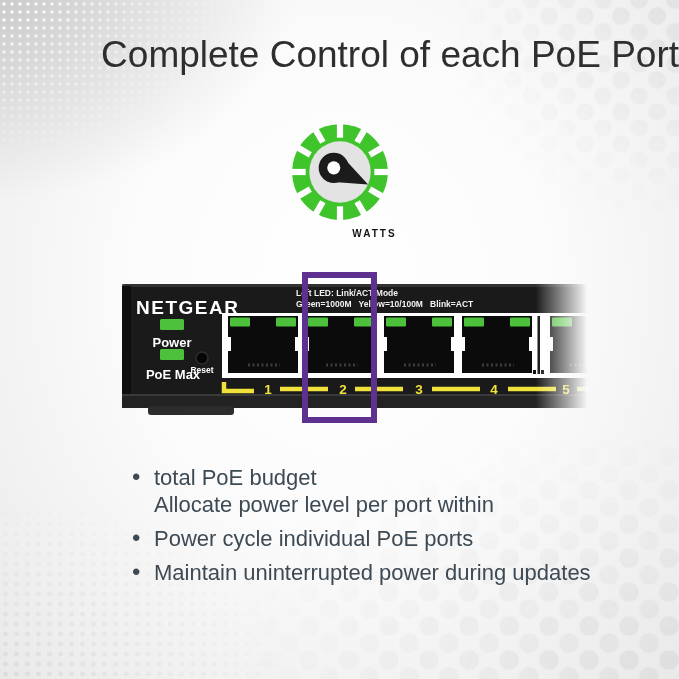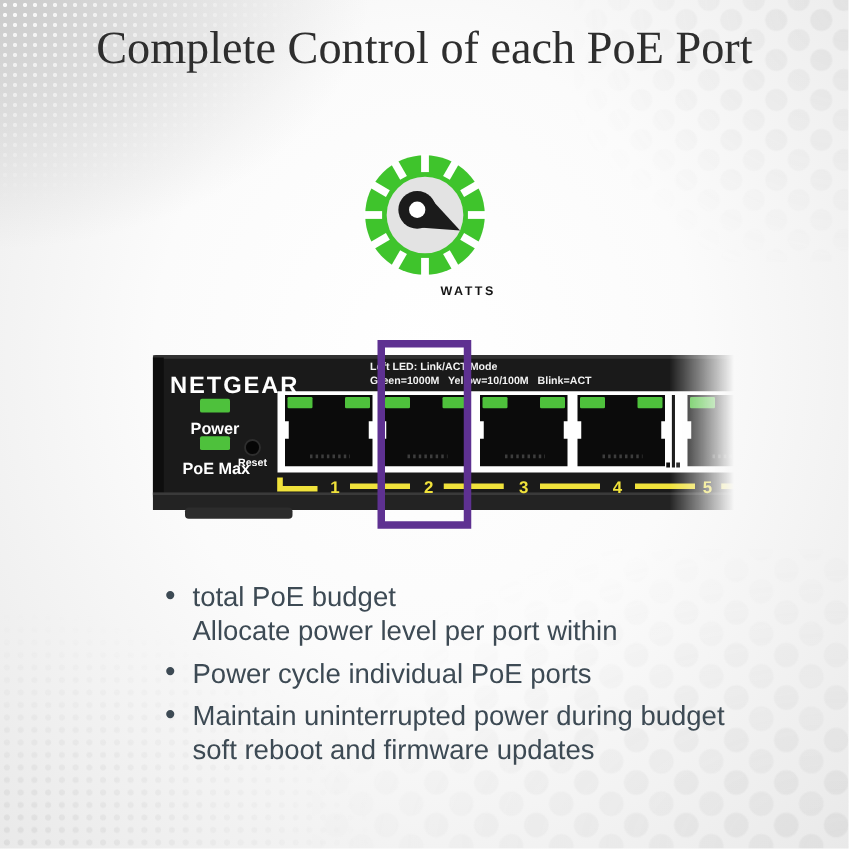--- a/index.html
+++ b/index.html
@@ -29,22 +29,22 @@
     background-size:40px 34px,40px 34px;background-position:0 0,20px 17px;
     -webkit-mask-image:radial-gradient(ellipse at 100% 100%, #000 0%, rgba(0,0,0,0) 78%);
     mask-image:radial-gradient(ellipse at 100% 100%, #000 0%, rgba(0,0,0,0) 78%);}
   .dots-bl{left:0;bottom:0;width:300px;height:190px;
     background-image:radial-gradient(circle, rgba(170,170,170,.20) 2px, rgba(0,0,0,0) 2.8px);
     background-size:11px 10px;
     -webkit-mask-image:radial-gradient(ellipse at 0% 100%, #000 0%, rgba(0,0,0,0) 72%);
     mask-image:radial-gradient(ellipse at 0% 100%, #000 0%, rgba(0,0,0,0) 72%);}
 
   .title{
-    position:absolute;left:0;top:17px;width:100%;text-align:center;
-    font-size:37px;font-weight:300;color:#2e2e2e;white-space:nowrap;letter-spacing:0px;font-family:Liberation Serif, serif;
+    position:absolute;left:0;top:34px;width:100%;text-align:right;
+    font-size:37px;font-weight:300;color:#2e2e2e;white-space:nowrap;letter-spacing:0px;
   }
   .gauge-wrap{position:absolute;left:288px;top:120px;width:104px;height:104px;}
   .gauge-label{
     position:absolute;left:0;top:228px;width:100%;text-align:center;
     font-size:10px;font-weight:bold;letter-spacing:2px;color:#141414;margin-left:35px;
   }
   .switch-wrap{
     position:absolute;left:122px;top:280px;width:470px;height:140px;
     -webkit-mask-image:linear-gradient(to right,#000 0%,#000 88%,transparent 99%);
     mask-image:linear-gradient(to right,#000 0%,#000 88%,transparent 99%);
@@ -168,18 +168,17 @@
       <span class="dot">•</span>
       <div>total PoE budget</div>
       <div>Allocate power level per port within</div>
     </li>
     <li>
       <span class="dot">•</span>
       <div>Power cycle individual PoE ports</div>
     </li>
     <li>
       <span class="dot">•</span>
-      <div>Maintain uninterrupted power during budget</div>
-      <div>soft reboot and firmware updates</div>
+      <div>Maintain uninterrupted power during updates</div>
     </li>
   </ul>
 
 </div>
 
 </body></html>

